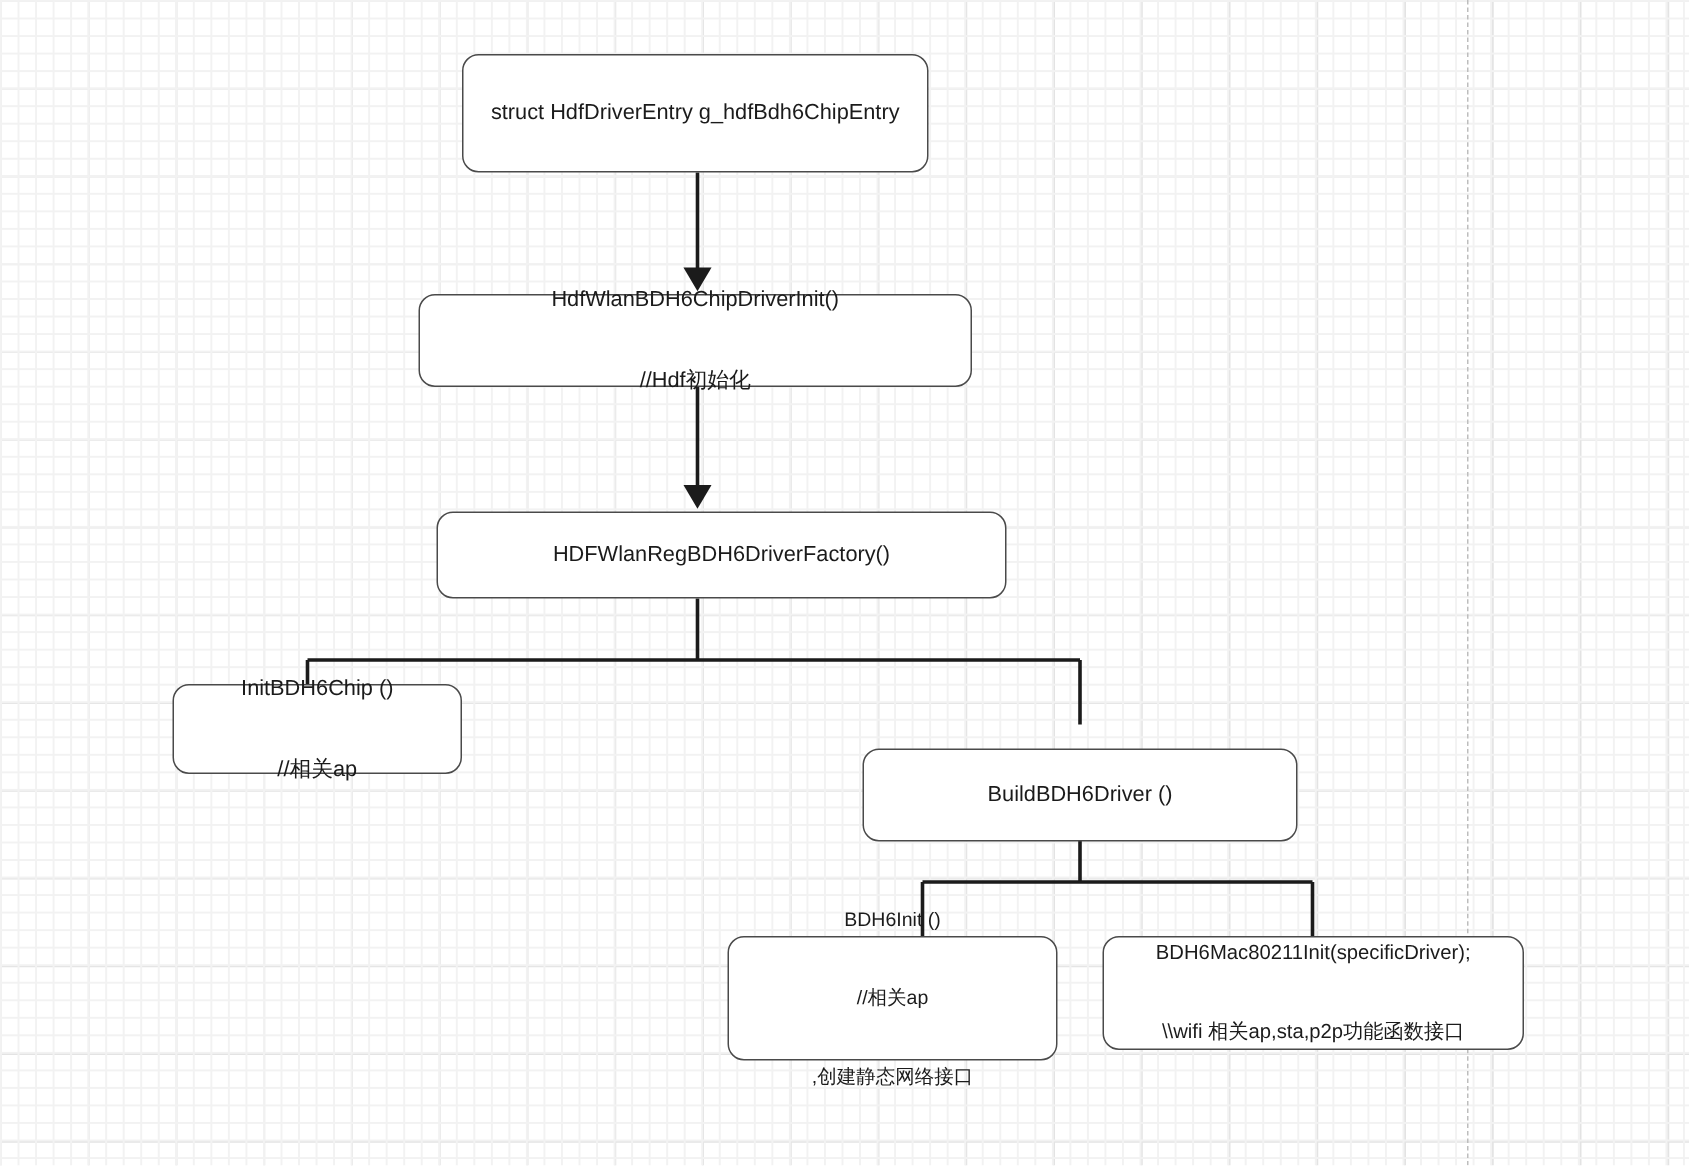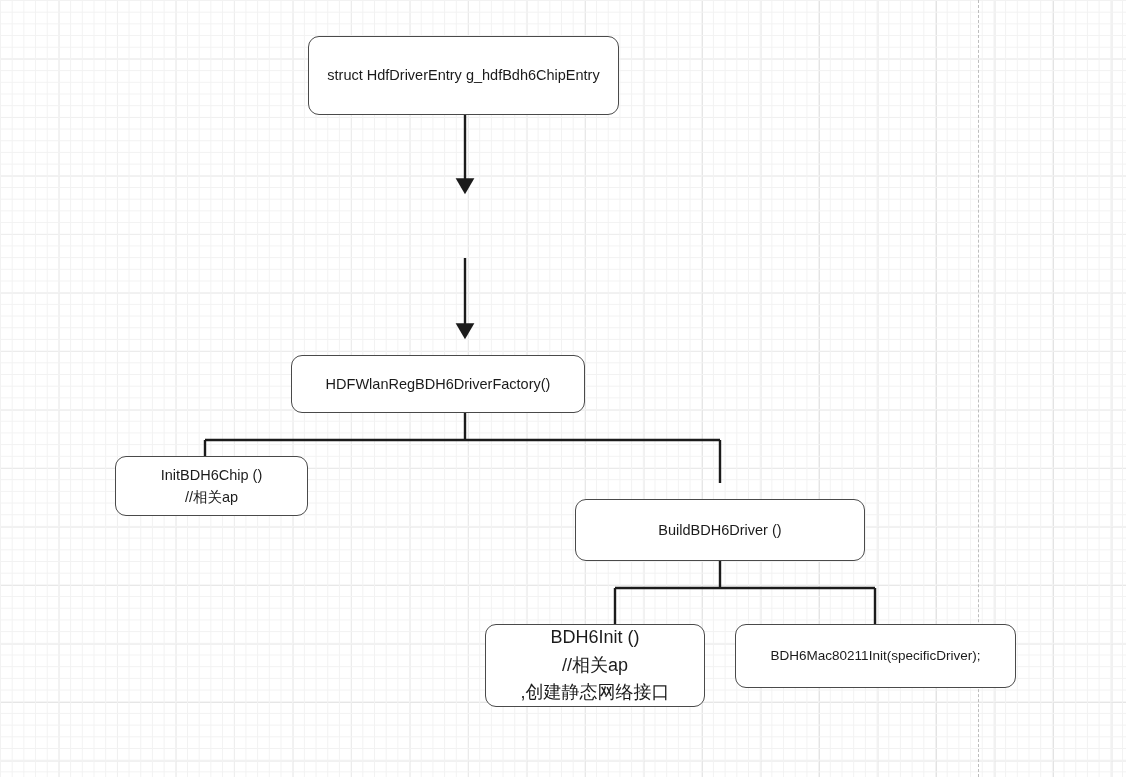--- a/index.html
+++ b/index.html
@@ -54,20 +54,21 @@
     border-radius: 11px;
     display: flex;
     flex-direction: column;
     align-items: center;
     justify-content: center;
     color: #1b1b1b;
     font-size: 14.5px;
     line-height: 1.55;
     text-align: center;
     white-space: nowrap;
+    gap: 32px;
   }
   .node .line {
     display: block;
   }
 </style>
 </head>
 <body>
 
 <div id="canvas">
 
@@ -94,37 +95,42 @@
 
     <g>
       <path d="M720,545 L720,588 M615,588 L875,588 M615,588 L615,624 M875,588 L875,624" stroke="#1b1b1b" stroke-width="2.4" fill="none"></path>
     </g>
   </svg>
 
   <div class="node" style="left:308px; top:36px; width:311px; height:79px;">
     <span class="line">struct HdfDriverEntry g_hdfBdh6ChipEntry</span>
   </div>
 
+  <div class="node" style="left:279px; top:196px; width:369px; height:62px;">
+    <span class="line">HdfWlanBDH6ChipDriverInit()</span>
+    <span class="line">//Hdf初始化</span>
+  </div>
 
-  <div class="node" style="left:291px; top:355px; width:294px; height:58px;">
+  <div class="node" style="left:291px; top:341px; width:380px; height:58px;">
     <span class="line">HDFWlanRegBDH6DriverFactory()</span>
   </div>
 
   <div class="node" style="left:115px; top:456px; width:193px; height:60px;">
     <span class="line">InitBDH6Chip ()</span>
     <span class="line">//相关ap</span>
   </div>
 
   <div class="node" style="left:575px; top:483px; width:290px; height:62px;margin-top:16px;">
     <span class="line">BuildBDH6Driver ()</span>
   </div>
 
-  <div class="node" style="left:485px; top:624px; width:220px; height:83px; font-size:18px;">
+  <div class="node" style="left:485px; top:624px; width:220px; height:83px; font-size:13px;">
     <span class="line">BDH6Init ()</span>
     <span class="line">//相关ap</span>
     <span class="line">,创建静态网络接口</span>
   </div>
 
-  <div class="node" style="left:735px; top:624px; width:281px; height:64px; font-size:13.5px;">
+  <div class="node" style="left:735px; top:624px; width:281px; height:76px; font-size:13.5px;justify-content:space-between;">
     <span class="line">BDH6Mac80211Init(specificDriver);</span>
+    <span class="line">\\wifi 相关ap,sta,p2p功能函数接口</span>
   </div>
 
 </div>
 
 </body></html>

